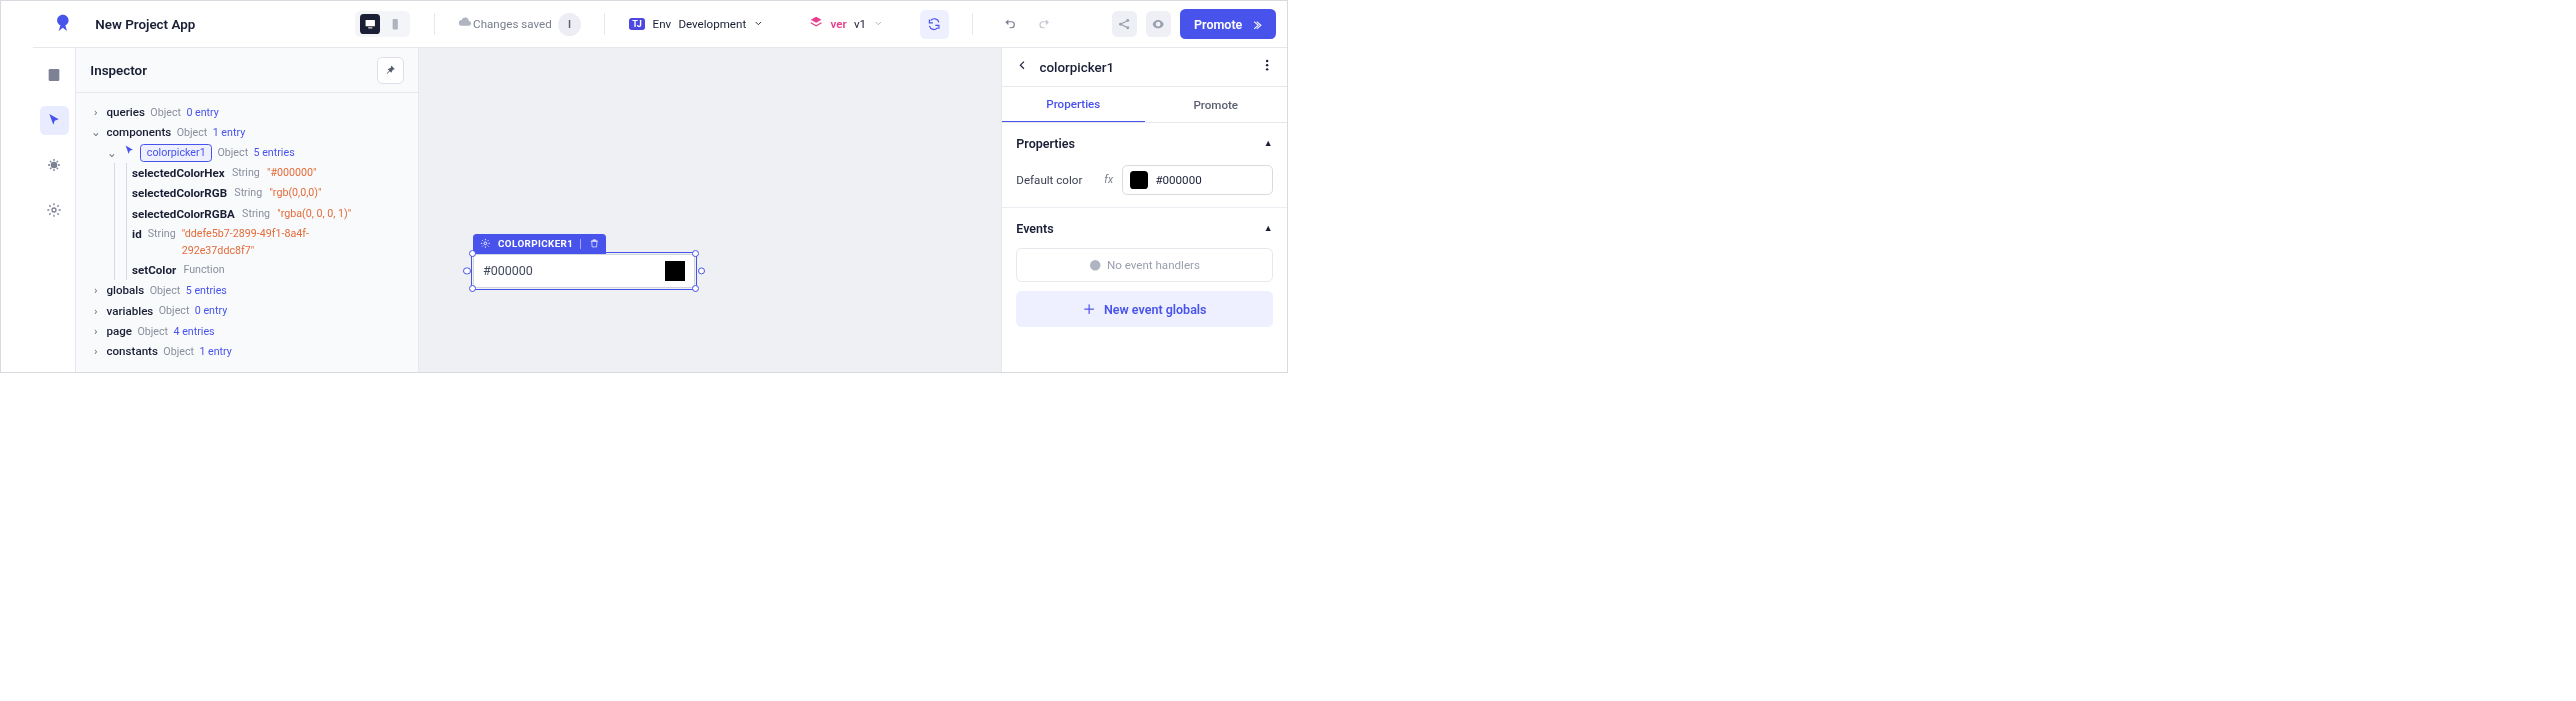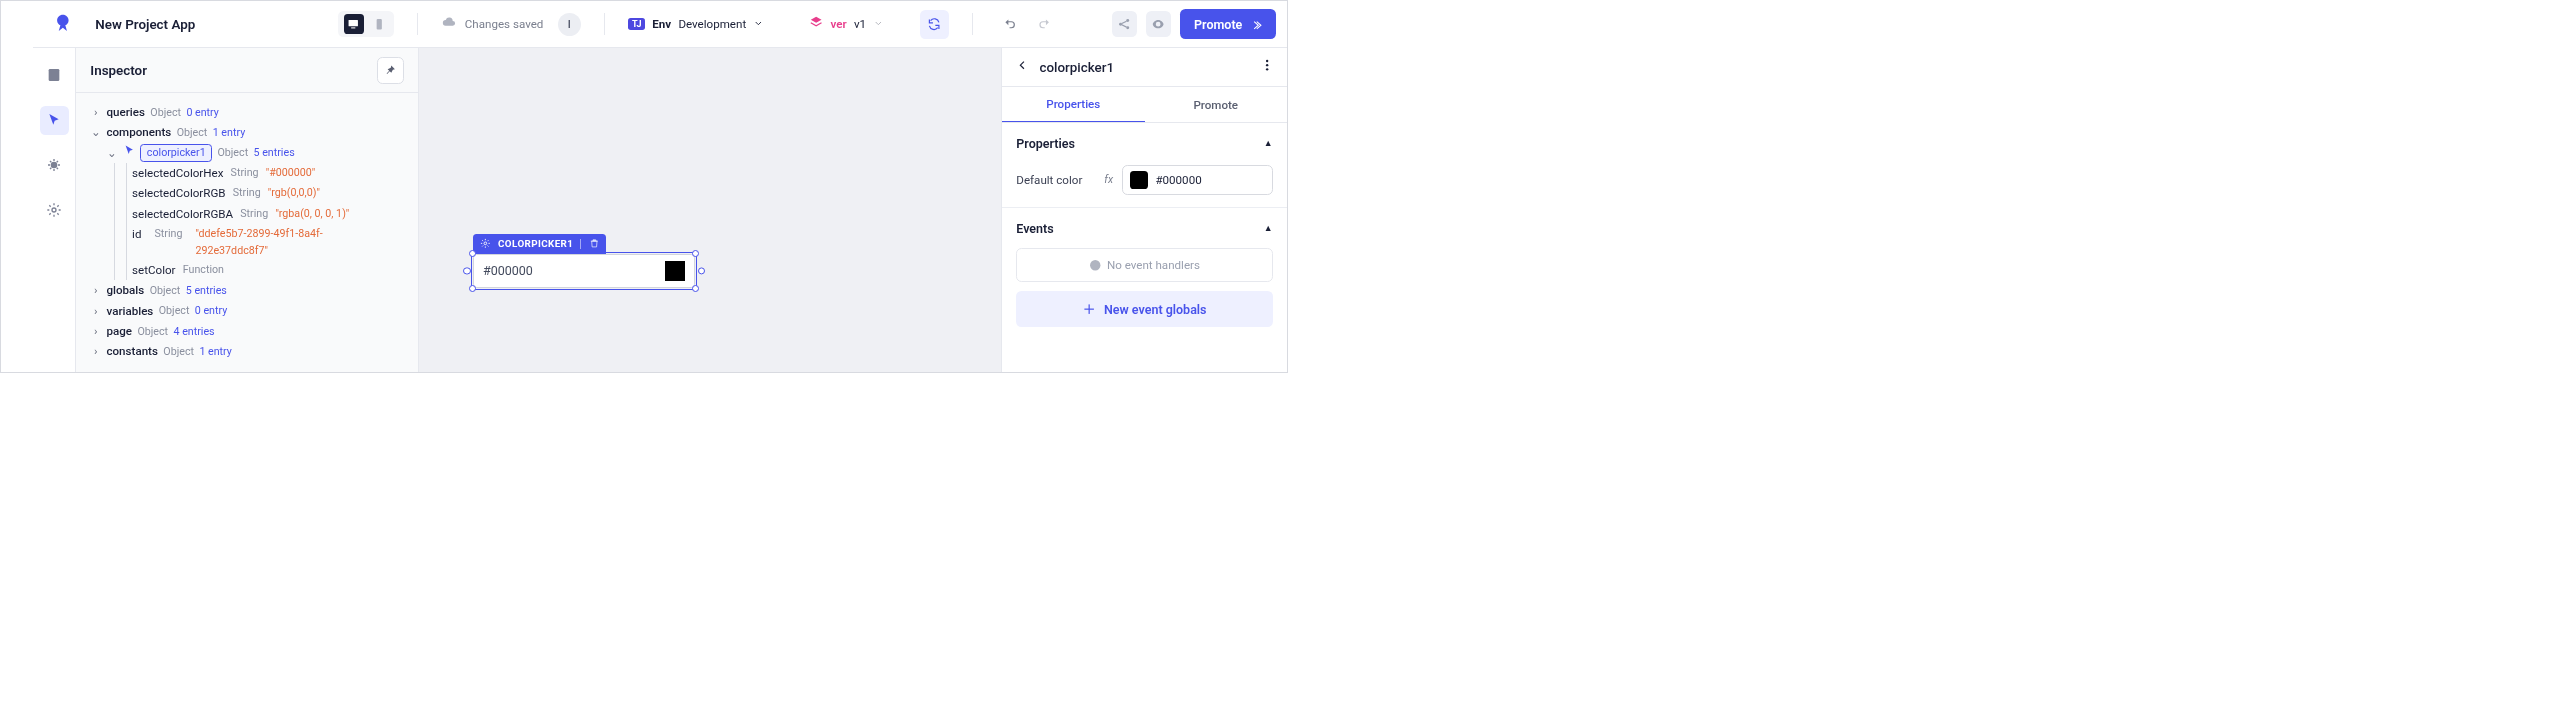--- a/index.html
+++ b/index.html
@@ -10,27 +10,27 @@
   .logo-slot { width:39px; display:flex; align-items:center; justify-content:center; }
   .logo-icon svg { width:19.7px; height:19.7px; }
   .app-title { font-size:13.4px; font-weight:600; color:#1a1f36; margin-left:3.6px; }
   .spacer-flex { flex:1; }
   .device-toggle { display:flex; align-items:center; gap:5.4px; background:#f4f5f8; border-radius:5.4px; padding:3.6px 5.4px; }
   .device-btn { width:19.7px; height:19.7px; display:flex; align-items:center; justify-content:center; border-radius:3.6px; }
   .device-btn.active { background:#1a1f36; }
   .device-btn.active svg { fill:#fff; }
   .device-btn svg { fill:#b0b4c0; width:12.5px; height:12.5px; }
 
-  .save-status { display:flex; align-items:center; gap:9px; color:#7a7f8e; font-size:11.6px; }
+  .save-status { display:flex; align-items:center; gap:1px; color:#7a7f8e; font-size:11.6px; }
   .save-status .cloud-icon svg { width:14.3px; height:14.3px; fill:#b0b4c0; }
   .i-avatar { width:23px; height:23px; border-radius:50%; background:#eceef3; display:flex; align-items:center; justify-content:center; font-size:10.7px; color:#595e70; font-weight:600; margin-left:5.4px;}
 
   .env-group { display:flex; align-items:center; gap:7.2px; }
   .env-badge { background:#4d48e0; color:#fff; font-size:9px; font-weight:700; padding:1.8px 3.6px; border-radius:2.7px; line-height:1;text-align:right; }
-  .env-label-text { font-weight:700; color:#1a1f36; font-size:11.6px; }
+  .env-label-text { font-weight:400; color:#1a1f36; font-size:11.6px; }
   .env-value { color:#1a1f36; font-size:11.6px; }
   .chev { color:#5a5f70; }
 
   .ver-group { display:flex; align-items:center; gap:7.2px; }
   .ver-icon svg { width:14.3px; height:14.3px; }
   .ver-label { color:#e83e8c; font-weight:600; font-size:11.6px; }
   .ver-value { color:#1a1f36; font-size:11.6px; }
 
   .topbar .divider { width:0.9px; height:21.5px; background:#e6e8ee; margin:0 14.3px; }
 
@@ -64,24 +64,24 @@
   .tree-row { display:flex; align-items:center; gap:5.4px; padding:0.9px 0; }
   .tree-indent-1 { padding-left:5.4px; }
   .tree-indent-2 { padding-left:21.5px; }
   .caret { width:10.7px; color:#6b7080; display:inline-flex; align-items:center; justify-content:center; }
   .key { font-weight:500; color:#1a1f36; }
   .type-label { color:#8a8f9e; font-size:10.7px; }
   .entries-label { color:#4853eb; font-size:10.7px; }
   .string-val { color:#e46b3a; font-size:10.7px; }
   .chip { border:0.9px solid #4853eb; color:#4853eb; border-radius:3.6px; padding:0 5.4px; font-size:10.7px; display:inline-flex; align-items:center; height:18px; background:#eef0ff;}
   .prop-row { display:flex; align-items:flex-start; gap:7.2px; padding:0.9px 0;}
-  .prop-key { font-weight:400; min-width: auto; }
+  .prop-key { font-weight:700; min-width: auto; }
   .tree-border-left { border-left:0.9px solid #d6d9e0; margin-left:29px; }
   .tree-border-left-inner { border-left:0.9px solid #d6d9e0; margin-left:10.7px; padding-left:5.4px;}
-  .id-wrap { display:flex; gap:13px;}
+  .id-wrap { display:flex; gap:6px;}
   .id-wrap .string-val { max-width:161px; }
 
   .canvas { flex:1; background:#eff0f4; position:relative; }
   .widget-select { position:absolute; left:54px; top:186px; }
   .widget-tag { background:#4853eb; color:#fff; font-size:9.8px; font-weight:700; letter-spacing:0.4px; border-radius:3.6px 3.6px 0 0; display:inline-flex; align-items:center; padding:3.6px 7.2px; gap:7.2px; }
   .widget-tag .gear-mini svg { width:10.7px;height:10.7px; fill:#fff; }
   .widget-tag .sep { width:0.9px; height:10.7px; background:rgba(255,255,255,.5); }
   .widget-tag .trash-mini svg { width:10.7px;height:10.7px; fill:#fff; }
   .widget-box { width:222px; height:34px; background:#fff; border:0.9px solid #d2d5dd; border-radius:3.6px; display:flex; align-items:center; justify-content:space-between; padding:0 9px; position:relative; }
   .widget-outline { position:absolute; inset:-2.7px; border:0.9px solid #4853eb; border-radius:1.8px; pointer-events:none; }

